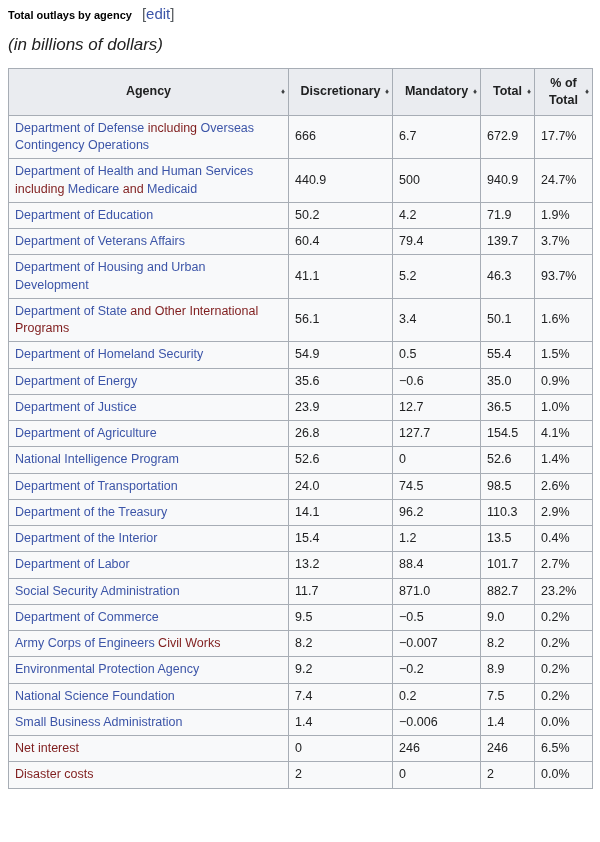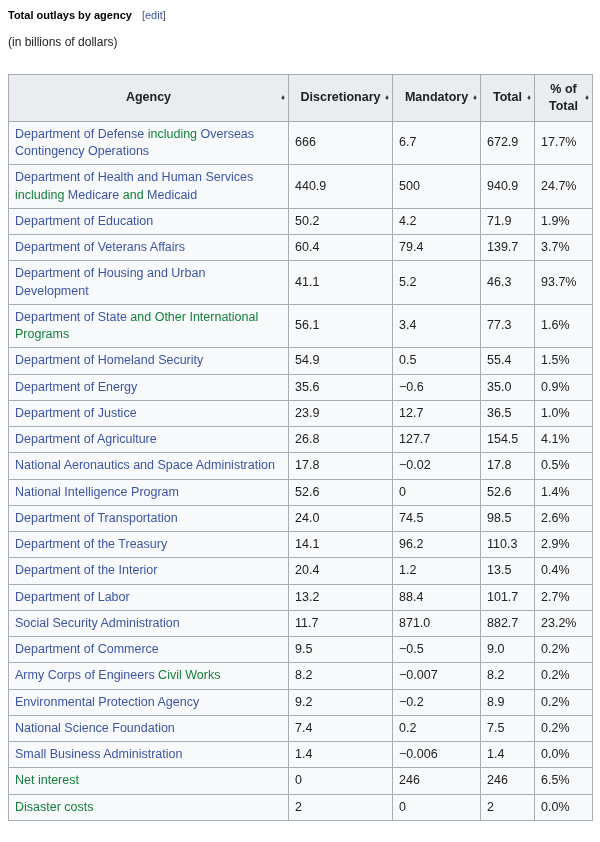--- a/index.html
+++ b/index.html
@@ -4,24 +4,24 @@
 <style>
   html,body{margin:0;padding:0;background:#ffffff;}
   body{
     width:600px;height:842px;overflow:hidden;
     font-family:"Liberation Sans","DejaVu Sans",sans-serif;
     color:#202122;
   }
   .container{padding:3px 8px 0 8px;}
   .title-line{margin:2px 0 0 0;line-height:18px;}
   .page-title{font-size:11px;font-weight:bold;color:#000;}
-  .edit-link{font-size:11px;margin-left:10px;}
+  .edit-link{font-size:15px;margin-left:10px;}
   .edit-bracket{color:#54595d;}
   .edit-label{color:#3c55a8;cursor:pointer;}
-  .subtitle{font-size:12px;color:#222;margin:11px 0 25px 0;}
+  .subtitle{font-style:italic;font-size:17px;color:#222;margin:11px 0 13px 0;}
   table.wikitable{
     border-collapse:collapse;table-layout:fixed;
     width:584px;background:#f8f9fa;font-size:12.5px;
   }
   table.wikitable col.c-agency{width:280px;}
   table.wikitable col.c-disc{width:104px;}
   table.wikitable col.c-mand{width:88px;}
   table.wikitable col.c-total{width:54px;}
   table.wikitable col.c-pct{width:58px;}
   table.wikitable th{
@@ -32,21 +32,21 @@
   }
   table.wikitable td{
     border:1px solid #a7adb5;padding:4px 6px;vertical-align:middle;
     text-align:left;line-height:1.38;
   }
   .sort-icon{
     position:absolute;right:3px;top:50%;transform:translateY(-50%);
     font-size:8px;color:#3d4042;line-height:1;
   }
   .wlink{color:#3c55a8;cursor:pointer;}
-  .plain{color:#15803d;}
+  .plain{color:#7f1d1d;}
 </style>
 </head>
 <body>
 
 <div class="container">
 
   <div class="title-line">
     <span class="page-title">Total outlays by agency</span><span class="edit-link"><span class="edit-bracket">[</span><span class="edit-label">edit</span><span class="edit-bracket">]</span></span>
   </div>
 
@@ -117,21 +117,21 @@
           <td><span class="wlink">Department of Housing and Urban Development</span></td>
           <td>41.1</td>
           <td>5.2</td>
           <td>46.3</td>
           <td>93.7%</td>
         </tr>
         <tr>
           <td><span class="wlink">Department of State</span><span class="plain"> and Other International Programs</span></td>
           <td>56.1</td>
           <td>3.4</td>
-          <td>77.3</td>
+          <td>50.1</td>
           <td>1.6%</td>
         </tr>
         <tr>
           <td><span class="wlink">Department of Homeland Security</span></td>
           <td>54.9</td>
           <td>0.5</td>
           <td>55.4</td>
           <td>1.5%</td>
         </tr>
         <tr>
@@ -149,27 +149,20 @@
           <td>1.0%</td>
         </tr>
         <tr>
           <td><span class="wlink">Department of Agriculture</span></td>
           <td>26.8</td>
           <td>127.7</td>
           <td>154.5</td>
           <td>4.1%</td>
         </tr>
         <tr>
-          <td><span class="wlink">National Aeronautics and Space Administration</span></td>
-          <td>17.8</td>
-          <td>−0.02</td>
-          <td>17.8</td>
-          <td>0.5%</td>
-        </tr>
-        <tr>
           <td><span class="wlink">National Intelligence Program</span></td>
           <td>52.6</td>
           <td>0</td>
           <td>52.6</td>
           <td>1.4%</td>
         </tr>
         <tr>
           <td><span class="wlink">Department of Transportation</span></td>
           <td>24.0</td>
           <td>74.5</td>
@@ -178,21 +171,21 @@
         </tr>
         <tr>
           <td><span class="wlink">Department of the Treasury</span></td>
           <td>14.1</td>
           <td>96.2</td>
           <td>110.3</td>
           <td>2.9%</td>
         </tr>
         <tr>
           <td><span class="wlink">Department of the Interior</span></td>
-          <td>20.4</td>
+          <td>15.4</td>
           <td>1.2</td>
           <td>13.5</td>
           <td>0.4%</td>
         </tr>
         <tr>
           <td><span class="wlink">Department of Labor</span></td>
           <td>13.2</td>
           <td>88.4</td>
           <td>101.7</td>
           <td>2.7%</td>

